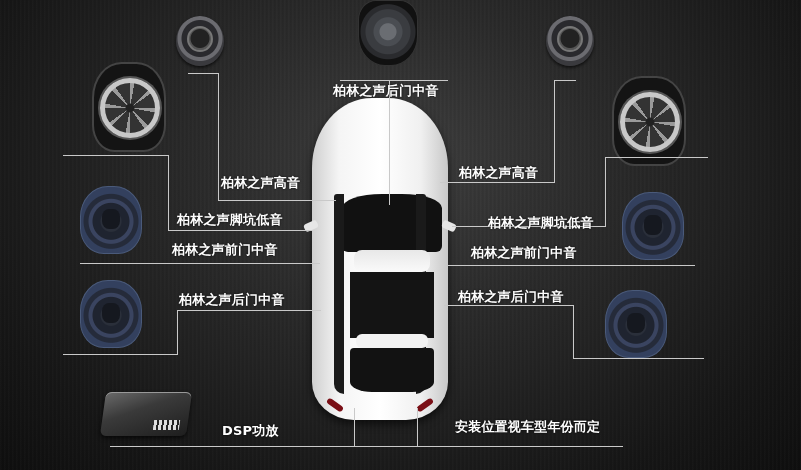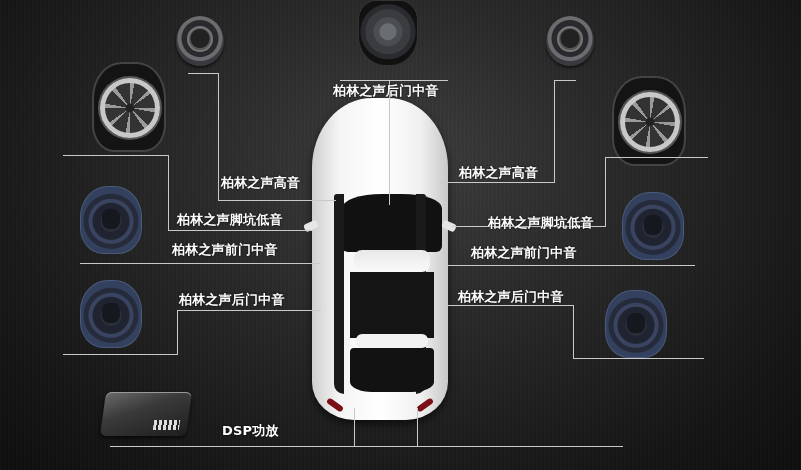--- a/index.html
+++ b/index.html
@@ -189,14 +189,15 @@
   <div class="label" style="left:333px; top:82px;">柏林之声后门中音</div>
   <div class="label" style="left:221px; top:174px;">柏林之声高音</div>
   <div class="label" style="left:459px; top:164px;">柏林之声高音</div>
   <div class="label" style="left:177px; top:211px;">柏林之声脚坑低音</div>
   <div class="label" style="left:488px; top:214px;">柏林之声脚坑低音</div>
   <div class="label" style="left:172px; top:241px;">柏林之声前门中音</div>
   <div class="label" style="left:471px; top:244px;">柏林之声前门中音</div>
   <div class="label" style="left:179px; top:291px;">柏林之声后门中音</div>
   <div class="label" style="left:458px; top:288px;">柏林之声后门中音</div>
   <div class="label" style="left:222px; top:422px;">DSP功放</div>
+  <div class="label" style="left:455px; top:418px;">安装位置视车型年份而定</div>
 
 </div>
 
 </body></html>

